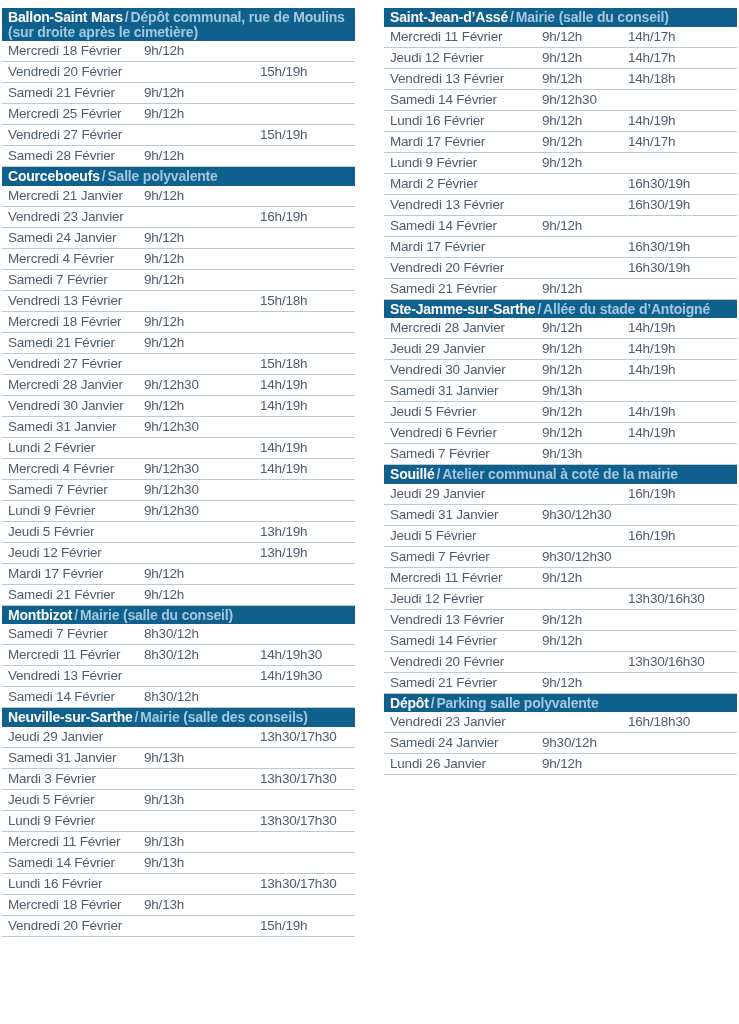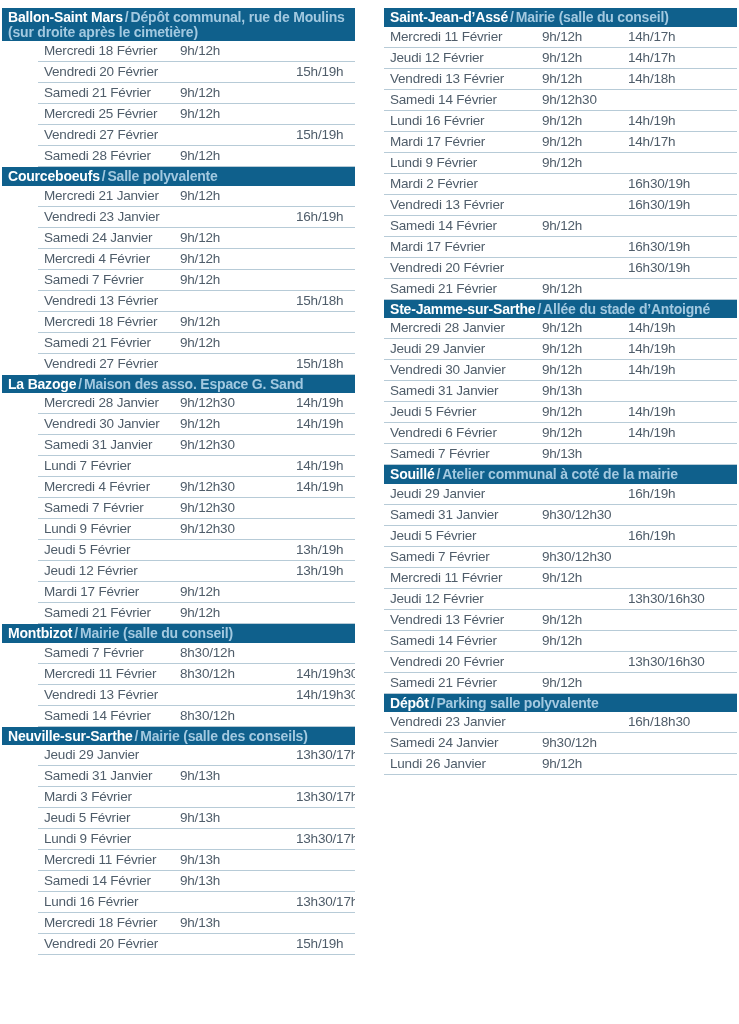--- a/index.html
+++ b/index.html
@@ -29,21 +29,21 @@
   .row{
     display:grid;
     align-items:center;
     color:var(--row-text);
     font-size:13.5px;
     line-height:16px;
     letter-spacing:-0.2px;
     padding:2px 0 2px 6px;
     border-bottom:1px solid var(--row-border);
   }
-  .col-a .row{grid-template-columns:136px 116px 1fr;margin-left:36px;}
+  .col-a .row{grid-template-columns:136px 116px 1fr;}
   .col-b .row{grid-template-columns:152px 86px 1fr;}
   .cell{white-space:nowrap;overflow:hidden;}
 </style>
 </head>
 <body>
 
 <div class="page">
   <div class="col col-a" id="col0">
       <section class="section">
         <div class="hdr"><span class="nm">Ballon-Saint Mars</span><span class="sep">/</span><span class="venue">Dépôt communal, rue de Moulins
@@ -123,38 +123,37 @@
           <span class="cell am">9h/12h</span>
           <span class="cell pm"></span>
         </div>
         <div class="row">
           <span class="cell date">Vendredi 27 Février</span>
           <span class="cell am"></span>
           <span class="cell pm">15h/18h</span>
         </div>
       </section>
       <section class="section">
-        <div class="hdr"><span class="nm">La Bazoge</span><span class="sep">/</span><span class="venue">Maison des asso. Espace G. Sand</span></div>
         <div class="row">
           <span class="cell date">Mercredi 28 Janvier</span>
           <span class="cell am">9h/12h30</span>
           <span class="cell pm">14h/19h</span>
         </div>
         <div class="row">
           <span class="cell date">Vendredi 30 Janvier</span>
           <span class="cell am">9h/12h</span>
           <span class="cell pm">14h/19h</span>
         </div>
         <div class="row">
           <span class="cell date">Samedi 31 Janvier</span>
           <span class="cell am">9h/12h30</span>
           <span class="cell pm"></span>
         </div>
         <div class="row">
-          <span class="cell date">Lundi 7 Février</span>
+          <span class="cell date">Lundi 2 Février</span>
           <span class="cell am"></span>
           <span class="cell pm">14h/19h</span>
         </div>
         <div class="row">
           <span class="cell date">Mercredi 4 Février</span>
           <span class="cell am">9h/12h30</span>
           <span class="cell pm">14h/19h</span>
         </div>
         <div class="row">
           <span class="cell date">Samedi 7 Février</span>

